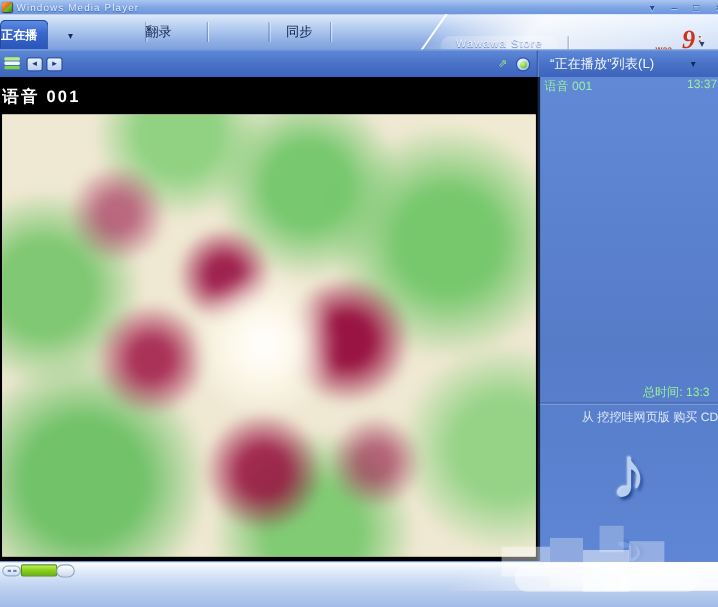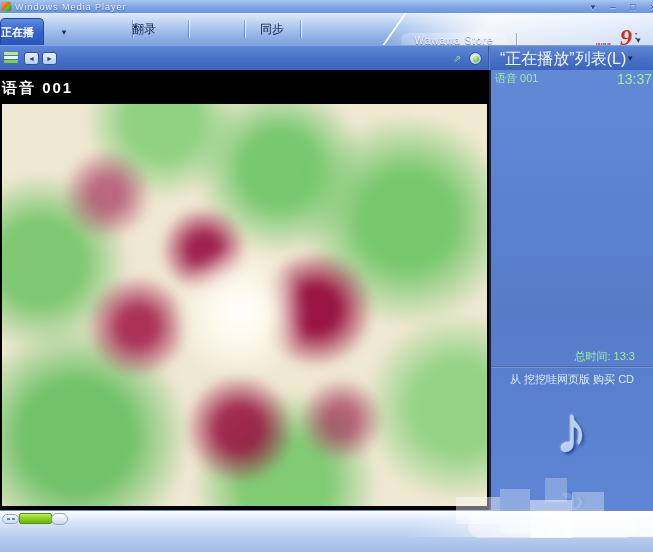--- a/index.html
+++ b/index.html
@@ -66,21 +66,21 @@
   .tool-ico { position:absolute; top:6px; cursor:pointer; }
   .fs-arrow { width:14px; height:13px; color:#9be07a; font-size:10px; line-height:13px; text-align:center; }
   .pl-toggle { width:13px; height:13px; border-radius:50%;
     background:radial-gradient(circle at 35% 30%, #f4f9ff 0%, #a9c4ea 70%, #7d9ed6 100%);
     border:1px solid #2c4f9e; }
   .pl-toggle b { position:absolute; left:3px; top:3px; width:6px; height:6px; border-radius:50%;
     background:radial-gradient(circle at 35% 30%, #c6ff7e, #4fae14); }
   .tool-sep { position:absolute; left:488px; top:0; height:25px; width:2px;
     background:linear-gradient(90deg,#27448e,#7098dc); }
   .pl-header { position:absolute; left:500px; top:0; height:25px; line-height:25px;
-    color:#f0f6ff; font-size:16px; cursor:pointer; }
+    color:#f0f6ff; font-size:12px; cursor:pointer; }
   .pl-header-arrow { position:absolute; left:628px; top:0; height:25px; line-height:25px;
     color:#16294f; font-size:9px; cursor:pointer; }
 
   
   .video { position:absolute; left:0; top:70px; width:489px; height:440px; background:#000; overflow:hidden; }
   .overlay-title { position:absolute; left:2px; top:9px; color:#fff; font-size:15px;
     font-weight:bold; letter-spacing:2px; }
   .vizwrap { position:absolute; left:2px; top:34px; width:485px; height:402px; overflow:hidden; background:#efe8d2; }
   .viz { position:absolute; left:-12px; top:-12px; right:-12px; bottom:-12px; filter:blur(5px);
     background:
@@ -101,25 +101,25 @@
       radial-gradient(circle at 95% 10%, rgba(240,234,210,1) 0 8%, rgba(240,234,210,0) 18%),
       #efe8d2; }
 
   
   .panel { position:absolute; left:489px; top:70px; width:164px; height:440px;
     background:linear-gradient(180deg,#6189d6 0%,#5largeJunk 0%,#567cc8 55%,#5e86d4 100%);
     background:linear-gradient(180deg,#6189d6 0%,#567cc8 55%,#5e86d4 100%);
     border-left:2px solid #16244a; overflow:hidden; }
   .pl-row { position:absolute; left:0; top:1px; width:100%; height:15px; cursor:pointer; }
   .pl-title { position:absolute; left:4px; font-size:11px; color:#9cf09c; }
-  .pl-dur { position:absolute; right:1px; font-size:14px; color:#9cf09c; }
-  .total-row { position:absolute; right:18px; top:279px; font-size:11px; color:#9cf09c; white-space:nowrap; }
+  .pl-dur { position:absolute; right:1px; font-size:11px; color:#9cf09c; }
+  .total-row { position:absolute; right:8px; top:279px; font-size:11px; color:#9cf09c; white-space:nowrap; }
   .panel-div { position:absolute; left:0; top:296px; width:100%; height:2px;
     background:linear-gradient(180deg,#35549e,#8cabe4); }
-  .buy-row { position:absolute; left:0; top:302px; width:100%; text-align:center;
+  .buy-row { position:absolute; left:0; top:302px; width:100%; text-align:right;
     font-size:11px; color:#dce8fa; cursor:pointer; }
   .note { position:absolute; left:0; top:322px; width:100%; text-align:center;
     font-size:66px; color:#b6d0f4; text-shadow:2px 2px 3px #27488f, -1px -1px 2px #f4f9ff; }
   .note-reflect { position:absolute; left:0; top:398px; width:100%; text-align:center;
     font-size:66px; color:#b6d0f4; transform:scaleY(-.6); opacity:.22;
     text-shadow:2px 2px 3px #27488f; }
 
   
   .bottombar { position:absolute; left:0; top:510px; width:653px; height:42px;
     background:linear-gradient(180deg,#feffff 0%,#e2ecfa 18%,#bed2f0 55%,#a2bbe6 100%);

